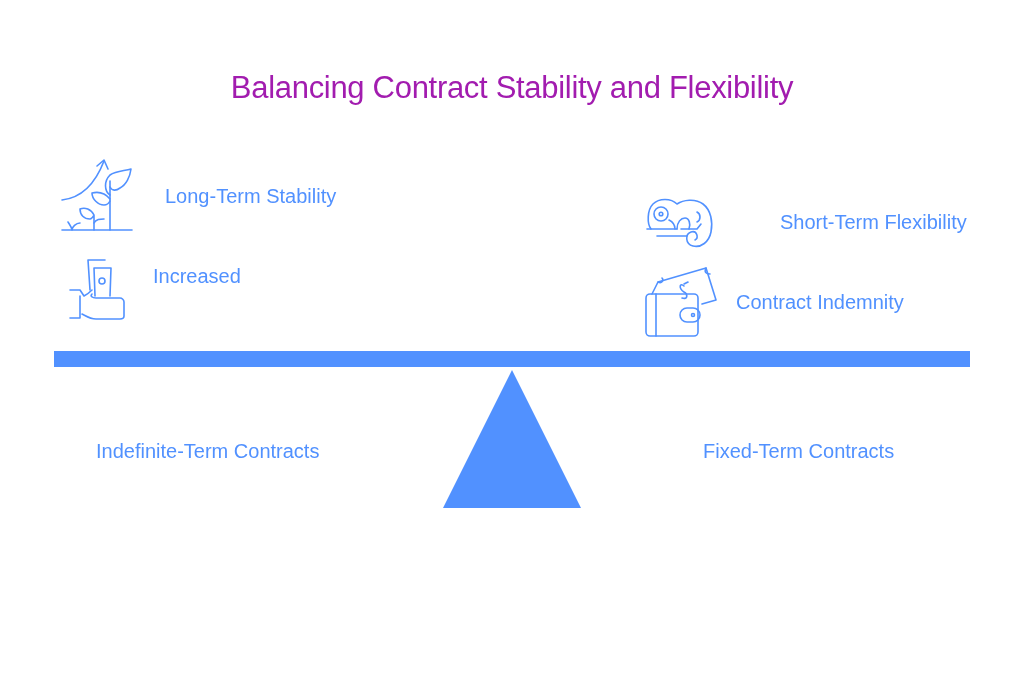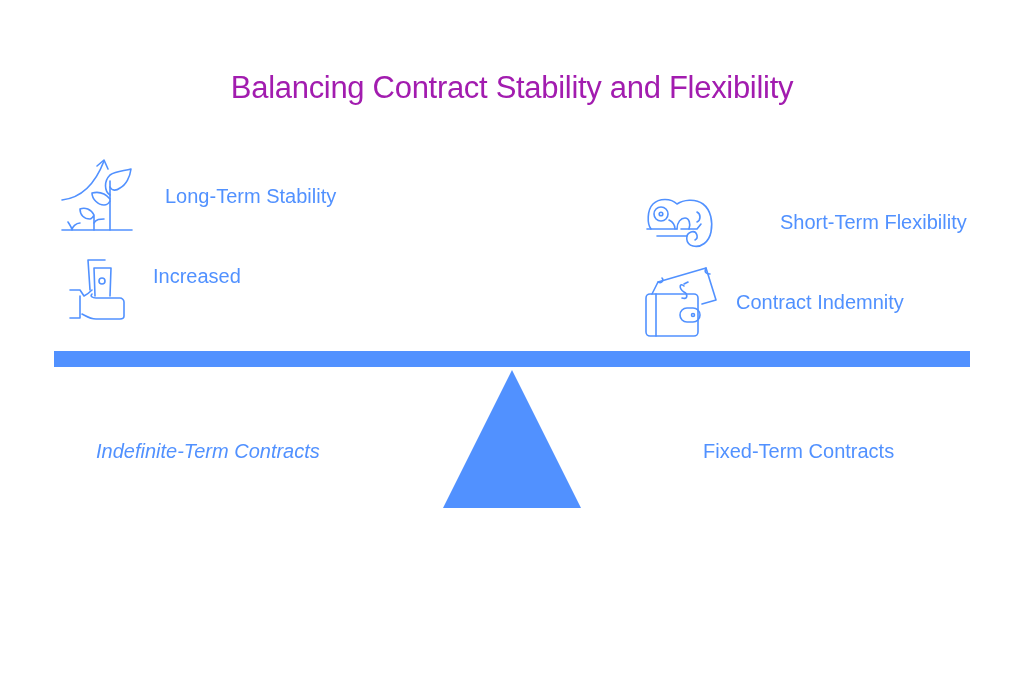--- a/index.html
+++ b/index.html
@@ -78,14 +78,14 @@
 </div>
 <div class="item-label" style="left:736px; top:289px;">Contract Indemnity</div>
 
 <div class="beam"></div>
 <div class="fulcrum">
   <svg width="138" height="140" viewBox="0 0 138 140">
     <polygon points="69,0 138,138 0,138" fill="#5191FF"></polygon>
   </svg>
 </div>
 
-<div class="side-label" style="left:96px; top:440px;font-style:italic;">Indefinite-Term Contracts</div>
+<div class="side-label" style="left:96px; top:440px;">Indefinite-Term Contracts</div>
 <div class="side-label" style="left:703px; top:440px;">Fixed-Term Contracts</div>
 
 </body></html>

